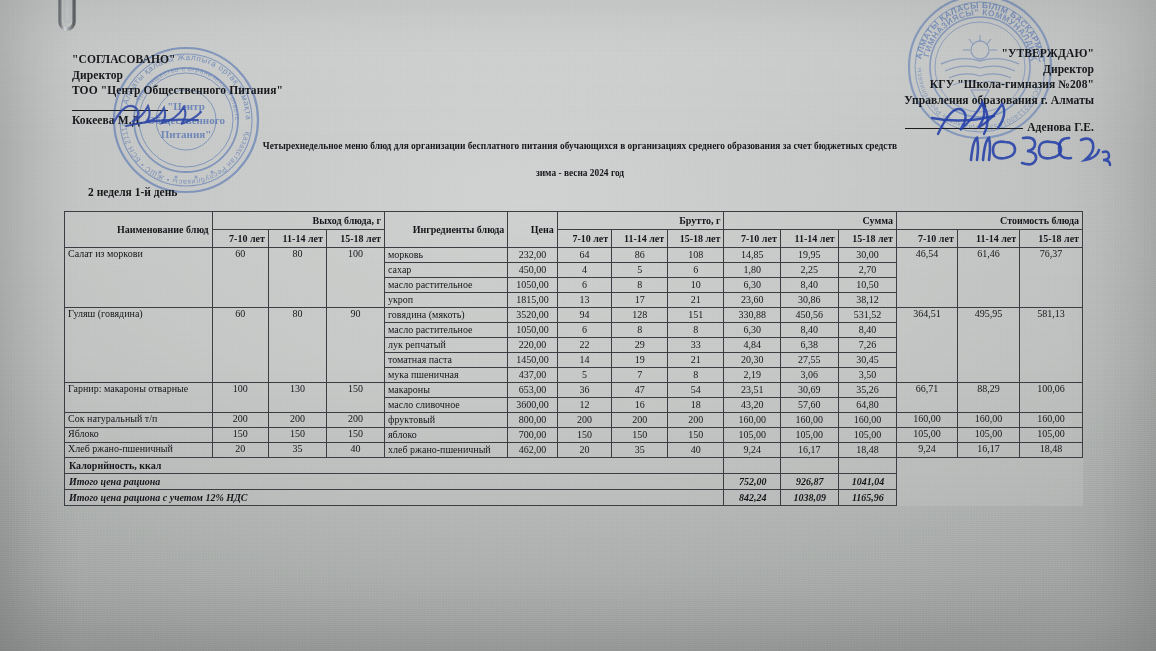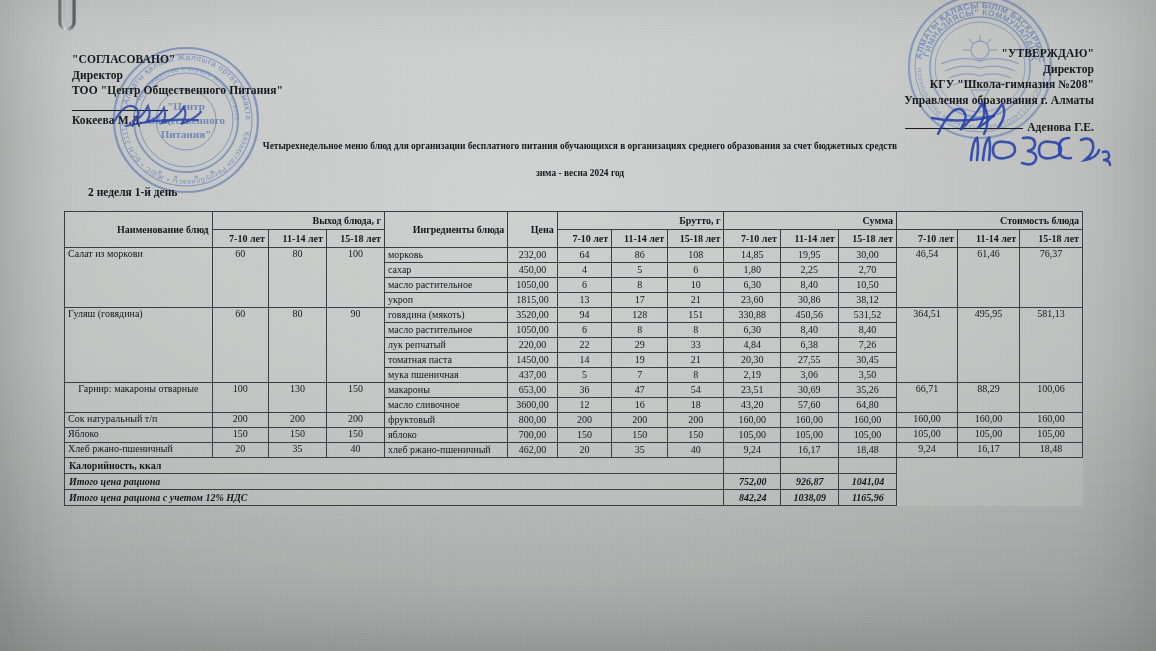--- a/index.html
+++ b/index.html
@@ -367,21 +367,21 @@
             <td class="ing">мука пшеничная</td>
             <td class="price">437,00</td>
             <td class="num">5</td>
             <td class="num">7</td>
             <td class="num">8</td>
             <td class="num">2,19</td>
             <td class="num">3,06</td>
             <td class="num">3,50</td>
           </tr>
           <tr>
-            <td class="name" rowspan="2" style="vertical-align: top; text-align: center;">Гарнир: макароны отварные</td>
+            <td class="name" rowspan="2" style="vertical-align: top;">Гарнир: макароны отварные</td>
             <td class="num" rowspan="2" style="vertical-align: top;">100</td>
             <td class="num" rowspan="2" style="vertical-align: top;">130</td>
             <td class="num" rowspan="2" style="vertical-align: top;">150</td>
             <td class="ing">макароны</td>
             <td class="price">653,00</td>
             <td class="num">36</td>
             <td class="num">47</td>
             <td class="num">54</td>
             <td class="num">23,51</td>
             <td class="num">30,69</td>

